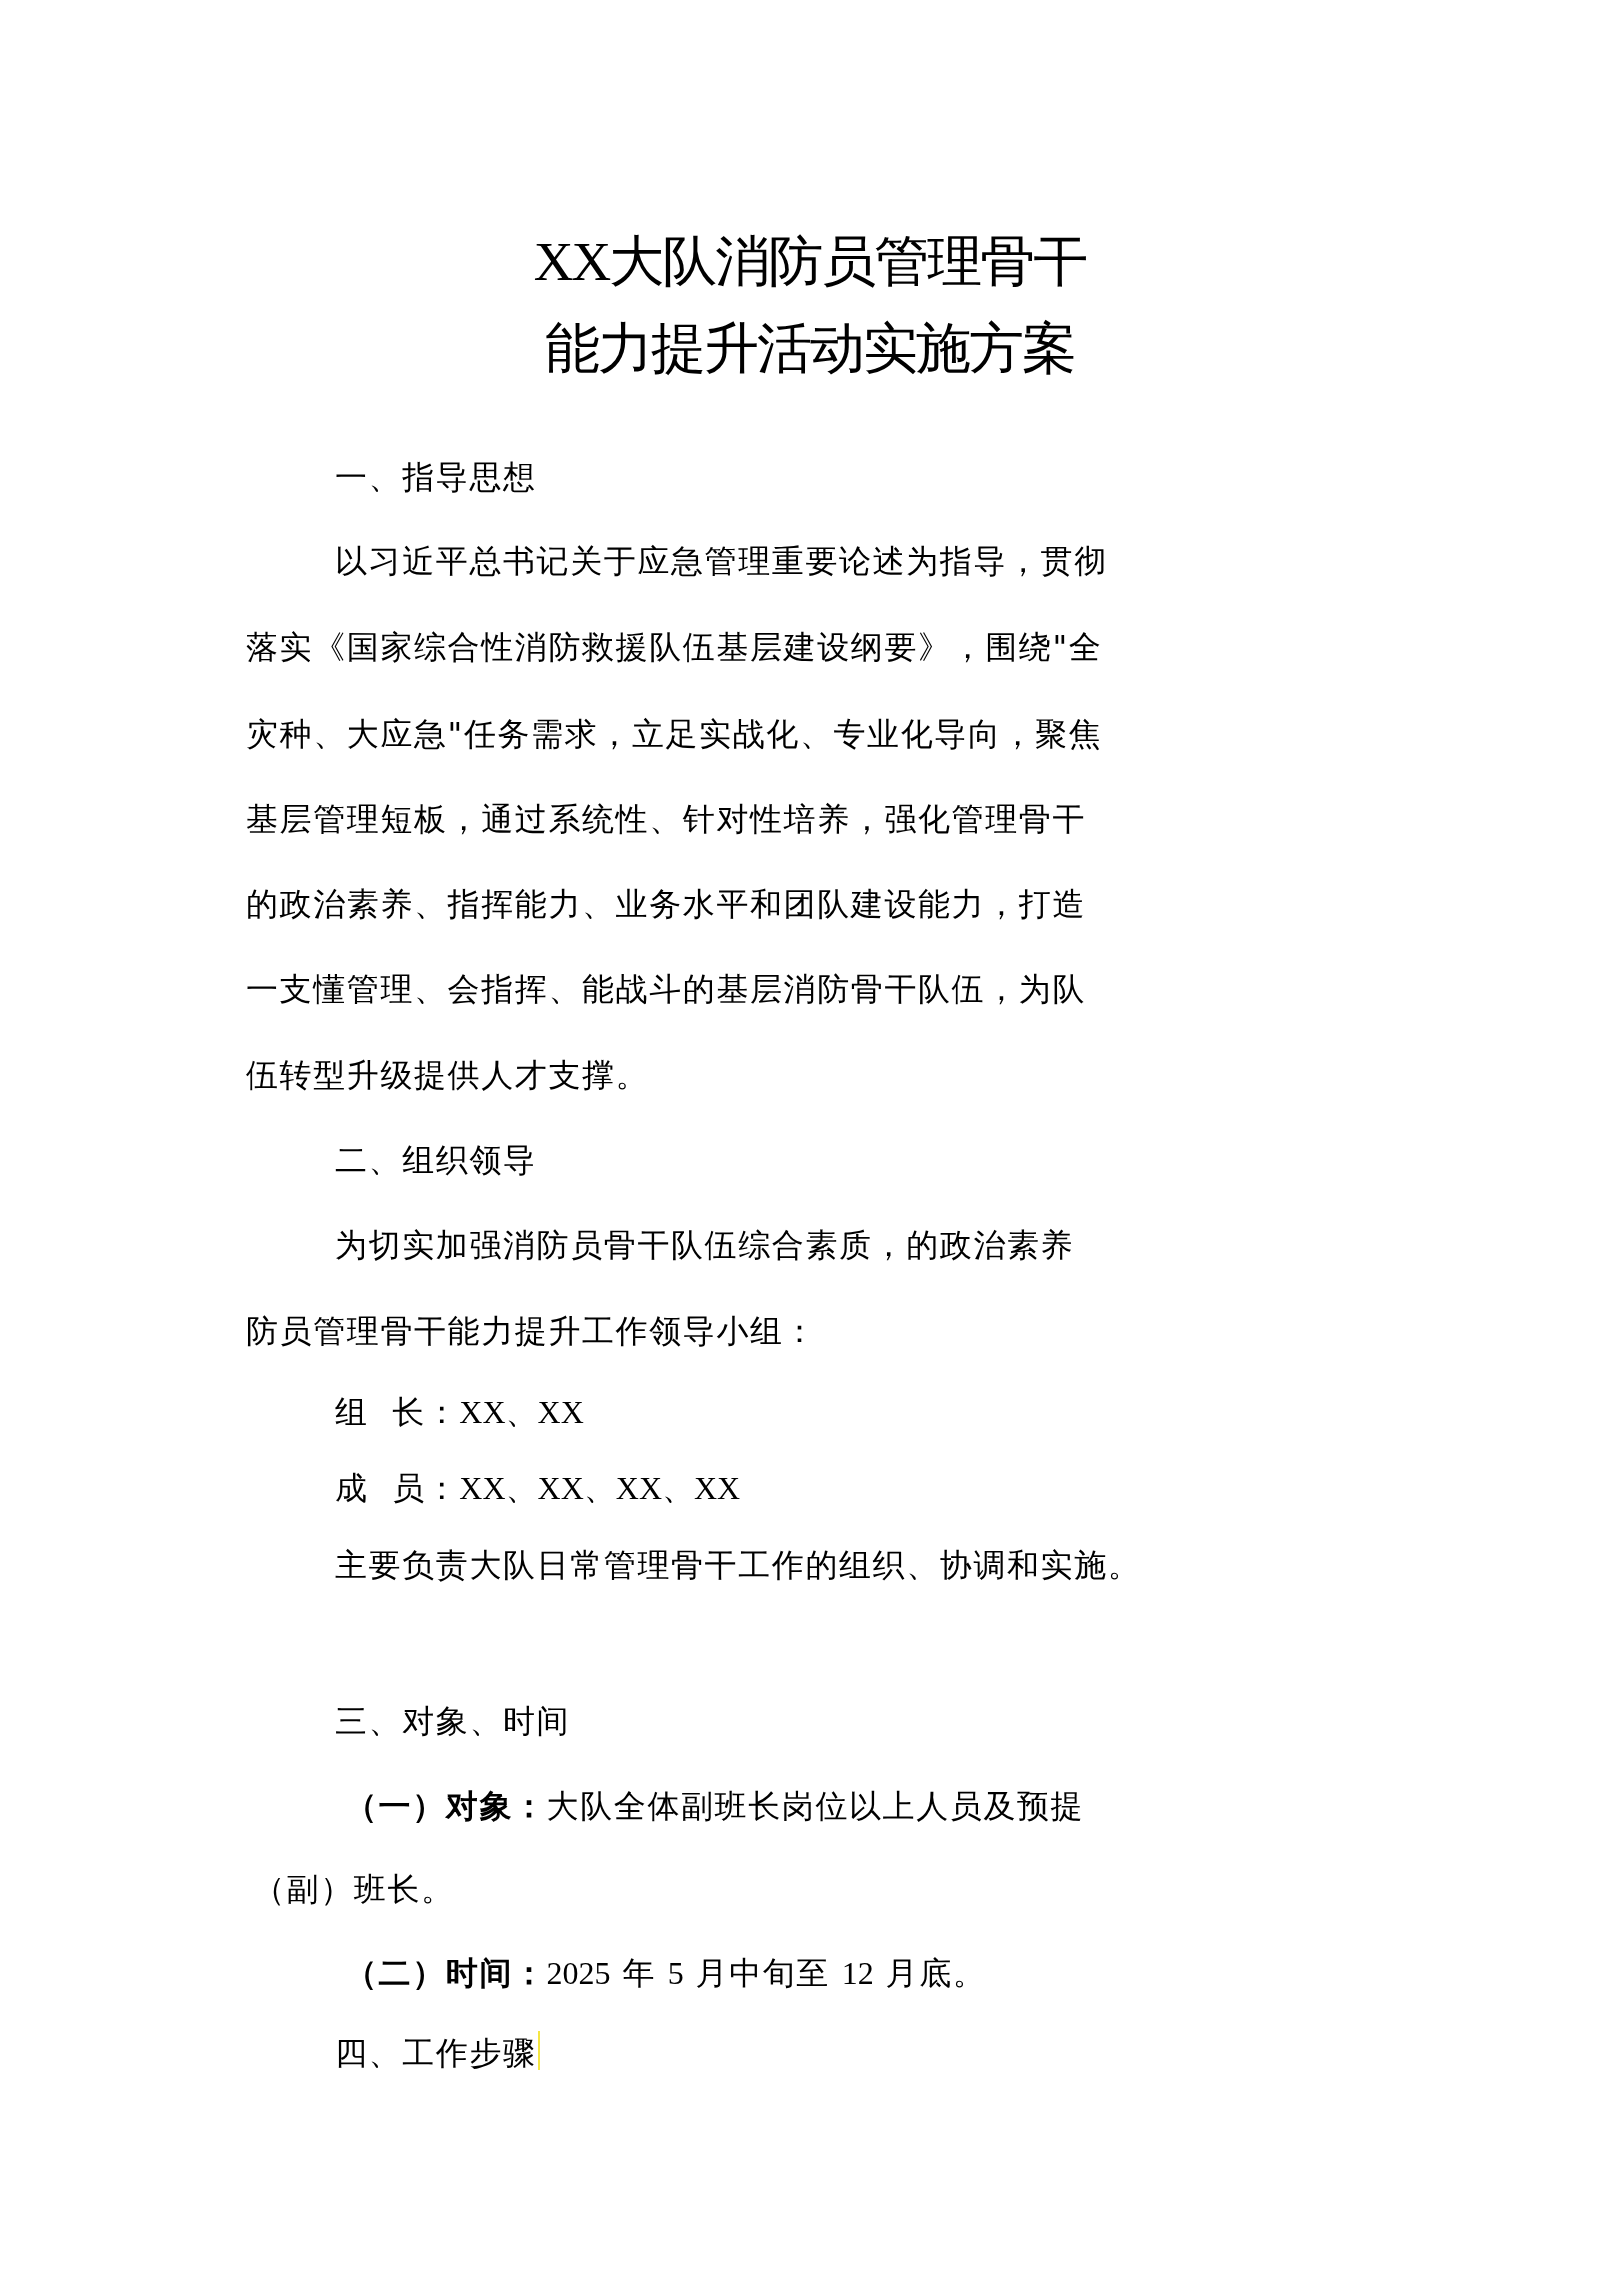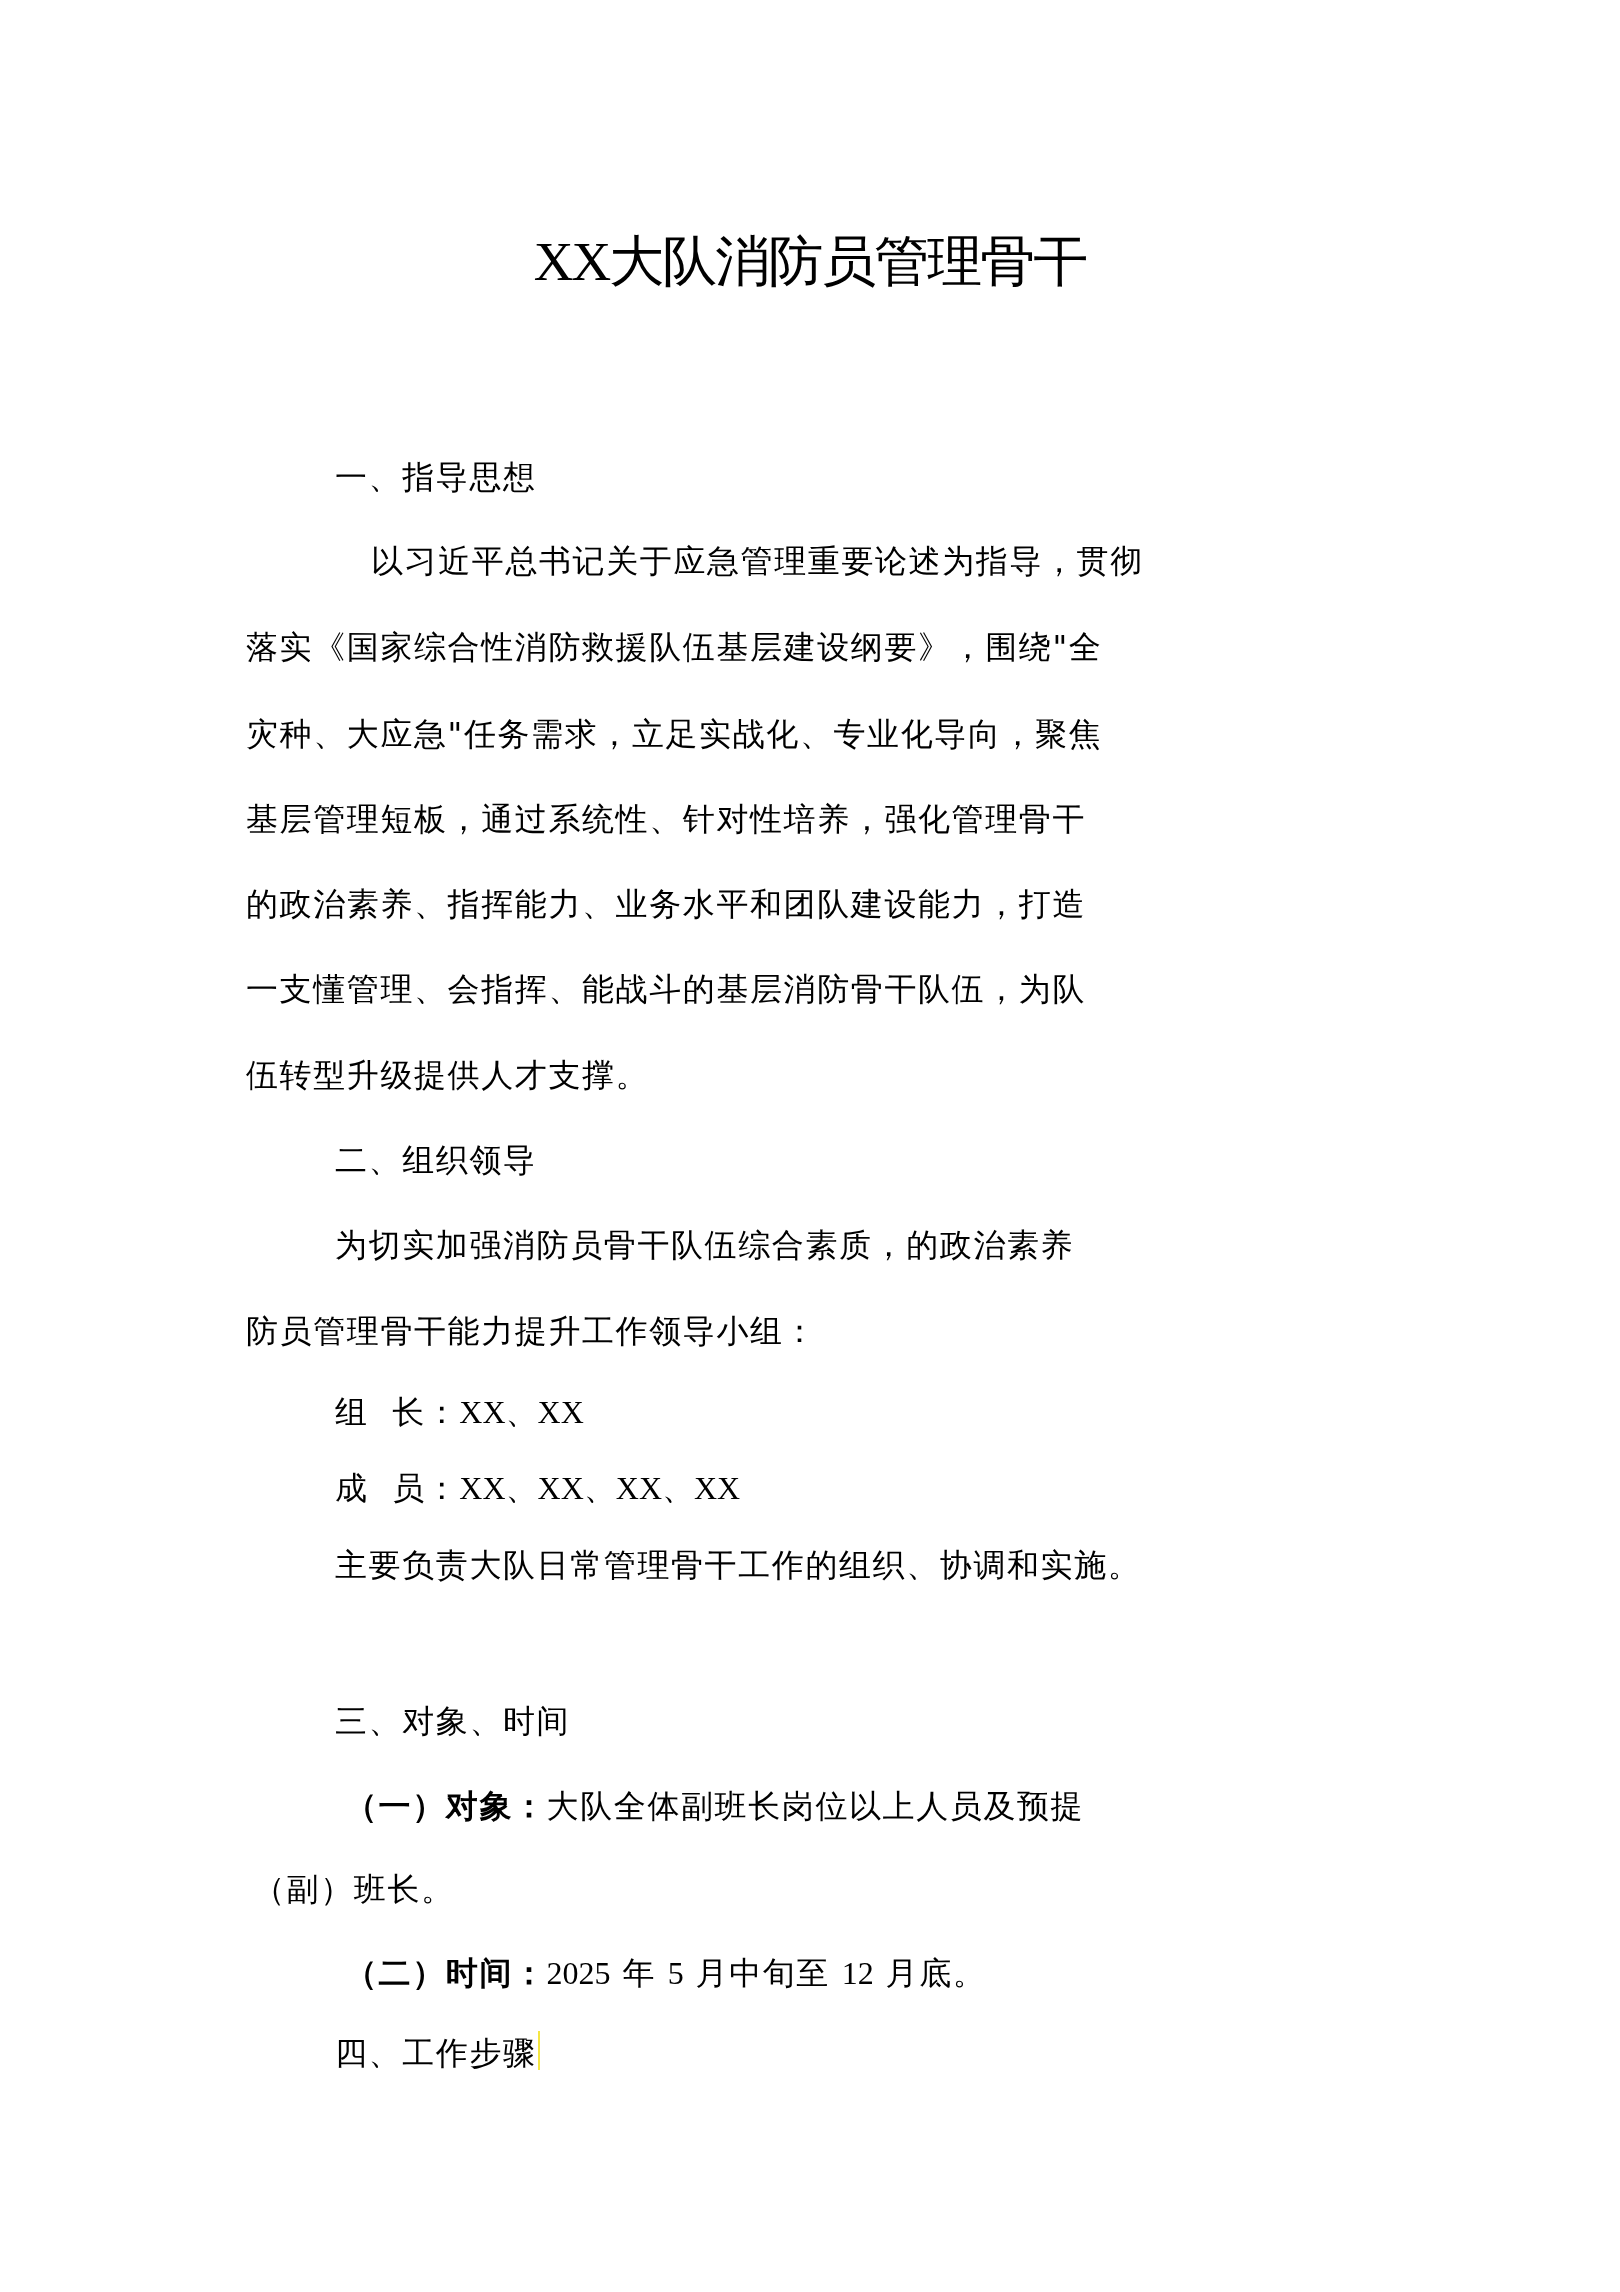--- a/index.html
+++ b/index.html
@@ -61,23 +61,24 @@
     }
   </style>
 </head>
 <body>
 
 <div class="page">
 
   <div class="title title1">
     <span class="latin">XX</span><span>大队消防员管理骨干</span>
   </div>
+  <div class="title title2">能力提升活动实施方案</div>
 
   <div class="line indent" style="top:453px;">一、指导思想</div>
-  <div class="line indent" style="top:537px;margin-left:36px;">以习近平总书记关于应急管理重要论述为指导，贯彻</div>
+  <div class="line indent" style="top:537px;">以习近平总书记关于应急管理重要论述为指导，贯彻</div>
   <div class="line" style="top:623px;">落实《国家综合性消防救援队伍基层建设纲要》，围绕"全</div>
   <div class="line" style="top:710px;">灾种、大应急"任务需求，立足实战化、专业化导向，聚焦</div>
   <div class="line" style="top:880px;">的政治素养、指挥能力、业务水平和团队建设能力，打造</div>
   <div class="line" style="top:795px;">基层管理短板，通过系统性、针对性培养，强化管理骨干</div>
   <div class="line" style="top:1051px;">伍转型升级提供人才支撑。</div>
   <div class="line" style="top:965px;">一支懂管理、会指挥、能战斗的基层消防骨干队伍，为队</div>
 
   <div class="line indent" style="top:1136px;">二、组织领导</div>
   <div class="line indent" style="top:1221px;">为切实加强消防员骨干队伍综合素质，的政治素养</div>
   <div class="line indent" style="top:1388px;">

